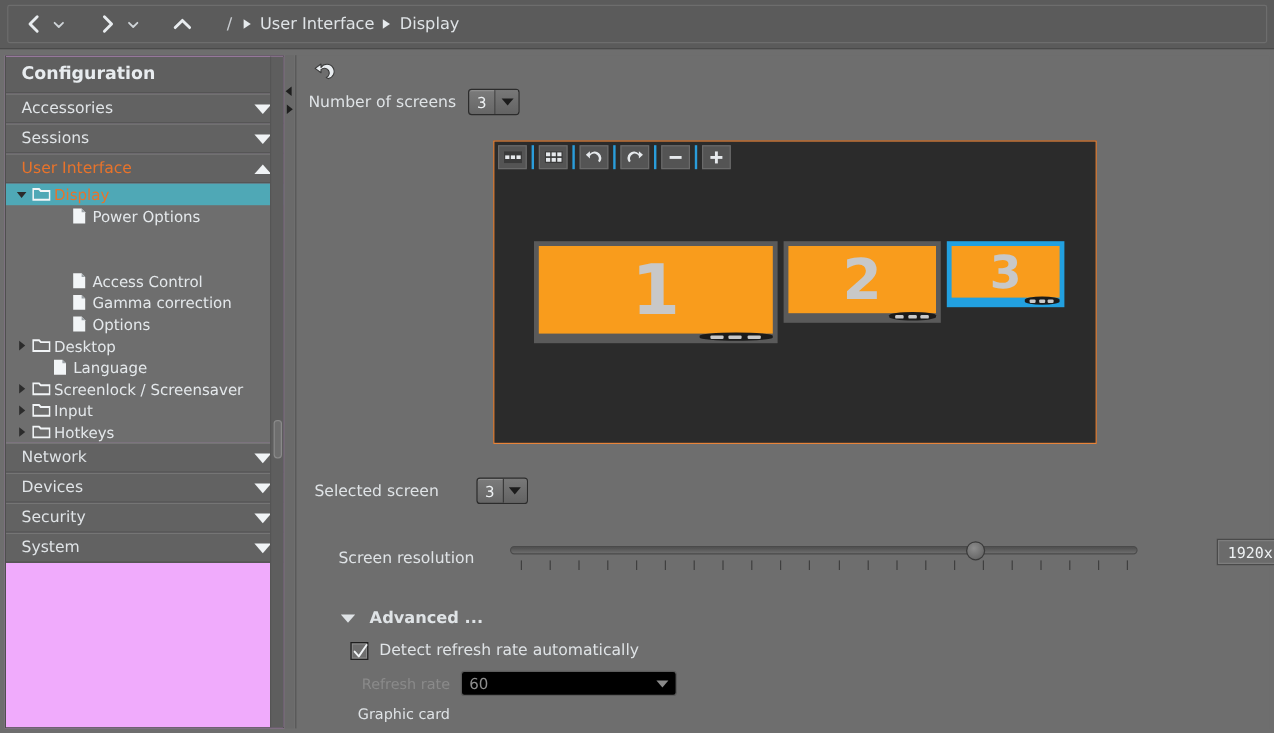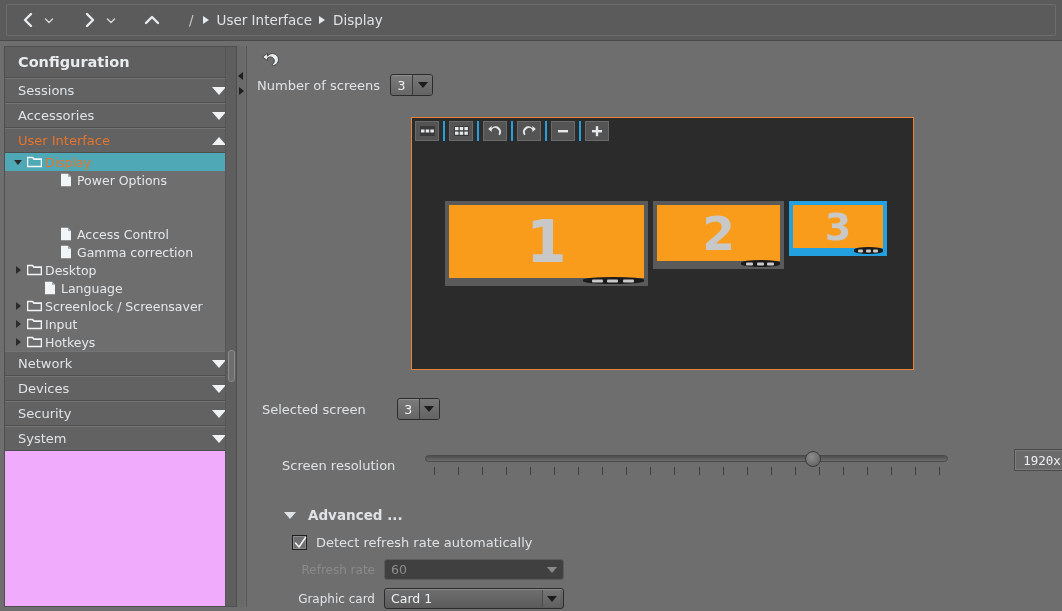--- a/index.html
+++ b/index.html
@@ -480,21 +480,21 @@
     box-sizing: border-box;
     display: flex;
     align-items: center;
     justify-content: space-between;
     padding: 0 3px 0 6px;
     font-size: 12.5px;
     color: #eef1f3;
     cursor: default;
   }
   .combo.disabled {
-    background: #404040;
+    background: #000000;
     border: 1px solid #5c5c5c;
     box-shadow: none;
     color: #8d8d8d;
   }
   .combo .cbtn {
     width: 17px; height: 17px;
     display: flex;
     align-items: center;
     justify-content: center;
     background: linear-gradient(#757575, #606060);
@@ -566,25 +566,25 @@
         <span class="bc-arrow"></span>
         <span>Display</span>
       </div>
     </div>
   </div>
 
   <div class="sidebar">
     <div class="sb-title">Configuration</div>
 
     <div class="sb-group">
+      <span>Accessories</span>
+      <span class="tri-down"></span>
+    </div>
+    <div class="sb-group">
       <span>Sessions</span>
-      <span class="tri-down"></span>
-    </div>
-    <div class="sb-group">
-      <span>Accessories</span>
       <span class="tri-down"></span>
     </div>
     <div class="sb-group active">
       <span>User Interface</span>
       <span class="tri-up"></span>
     </div>
 
     <div class="sb-tree" id="tree-host">
         <div class="tree-row selected" style="padding-left: 6px;">
           <span class="tw">
@@ -619,20 +619,30 @@
         </div>
         <div class="tree-row" style="padding-left: 38px;">
           <span class="tw"></span>
           <span class="ticon">
             <svg width="12" height="14" viewBox="0 0 12 14">
               <path d="M1 0.8 h7 l3 3 v9.4 h-10 z" fill="#f2f5f7"></path>
               <path d="M8 0.8 v3 h3" fill="#9aa0a4"></path>
             </svg>
           </span>
           <span class="tlabel">Gamma correction</span>
+        </div>
+        <div class="tree-row" style="padding-left: 38px;">
+          <span class="tw"></span>
+          <span class="ticon">
+            <svg width="12" height="14" viewBox="0 0 12 14">
+              <path d="M1 0.8 h7 l3 3 v9.4 h-10 z" fill="#f2f5f7"></path>
+              <path d="M8 0.8 v3 h3" fill="#9aa0a4"></path>
+            </svg>
+          </span>
+          <span class="tlabel">Options</span>
         </div>
         <div class="tree-row" style="padding-left: 6px;">
           <span class="tw">
             <span class="t-right"></span>
           </span>
           <span class="ticon">
             <svg width="15" height="12" viewBox="0 0 15 12">
               <path d="M0.5 1.5 h5 l1.5 1.6 h7.5 v7.4 h-14 z" fill="none" stroke="#f2f5f7" stroke-width="1.6"></path>
             </svg>
           </span>
@@ -875,22 +885,16 @@
       <span class="combo disabled">
         <span>60</span>
         <span class="cbtn">
             <span class="a"></span>
           </span>
       </span>
     </div>
 
     <div class="frow" style="left:27px; top:542px;">
       <span class="flabel">Graphic card</span>
-      <span class="combo">
-        <span>Card 1</span>
-        <span class="cbtn">
-            <span class="a"></span>
-          </span>
-      </span>
     </div>
 
   </div>
 </div>
 
 </body></html>

